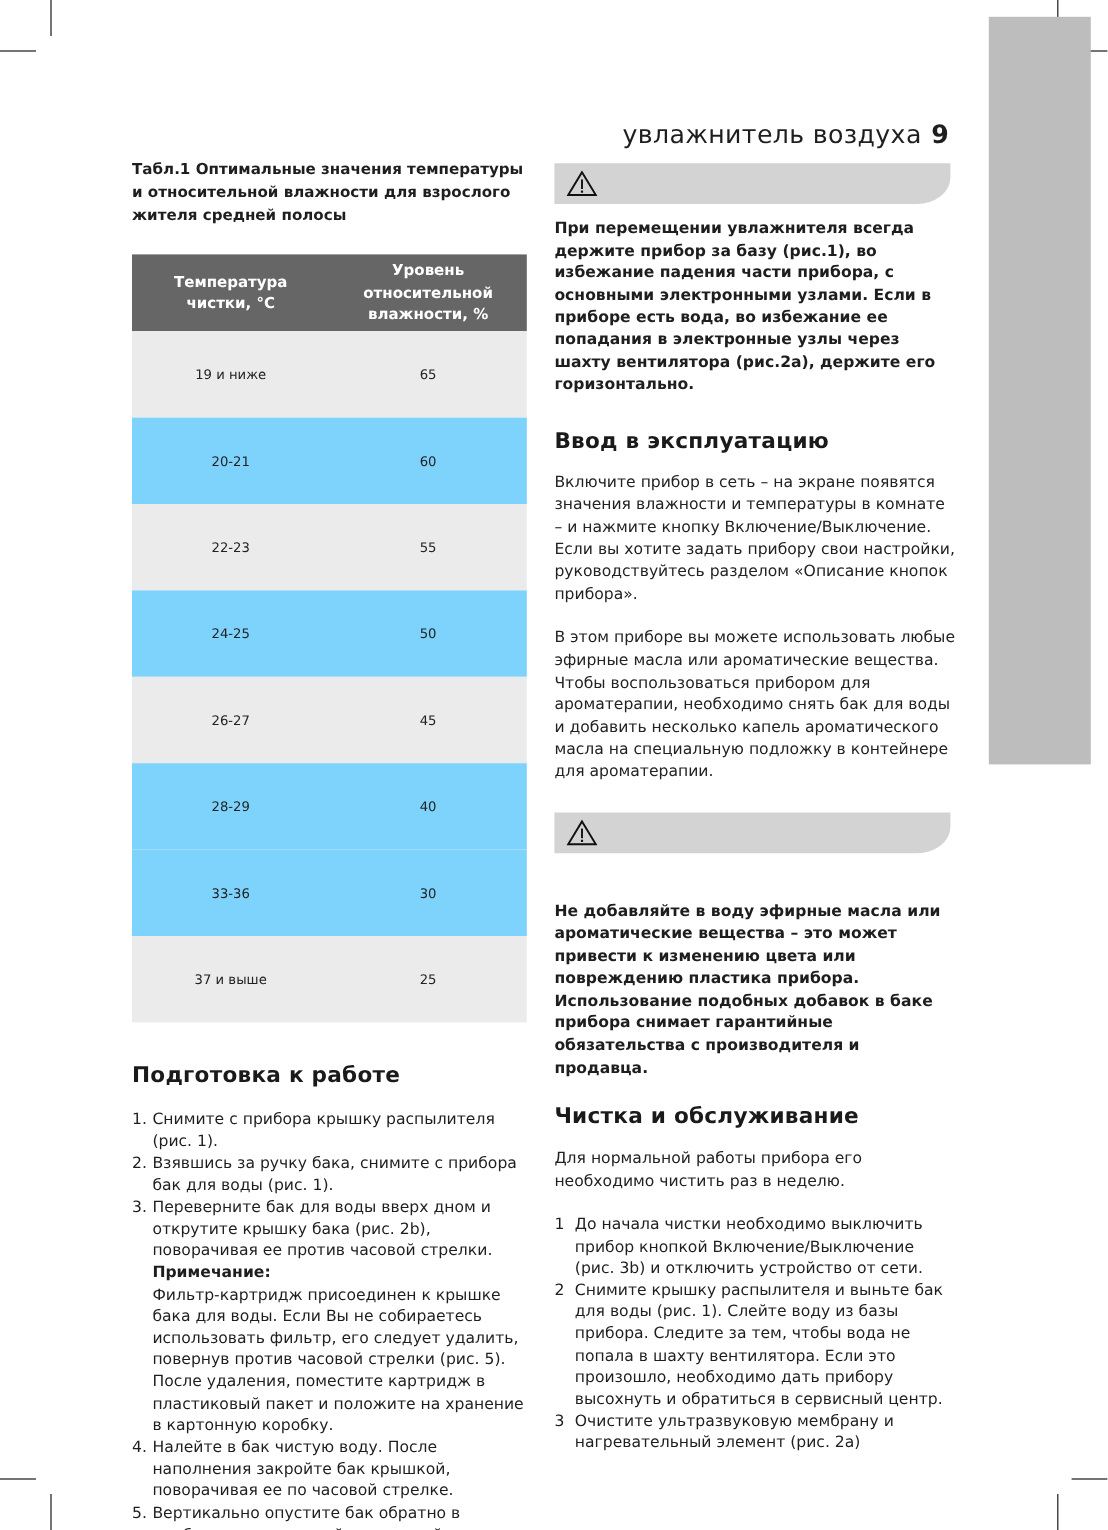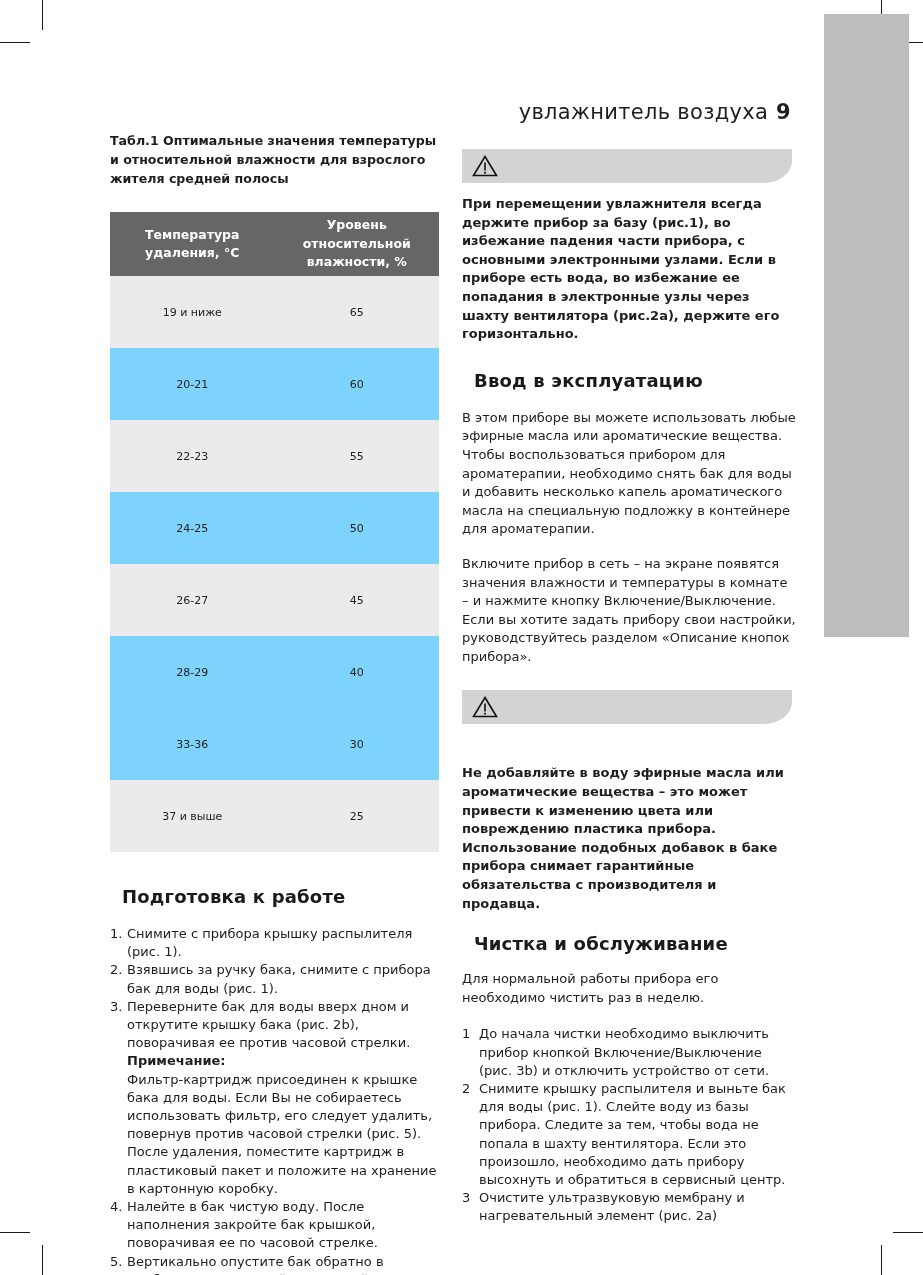--- a/index.html
+++ b/index.html
@@ -4,30 +4,30 @@
 <style>
   html, body { margin:0; padding:0; background:#ffffff; }
   body { width:923px; height:1275px; position:relative; overflow:hidden;
          font-family:"DejaVu Sans", sans-serif; color:#1e1e1e; }
   .crop { position:absolute; background:#1a1a1a; }
   .side-tab { position:absolute; left:824px; top:14px; width:85px; height:623px; background:#bdbdbd; }
   .running-head { position:absolute; right:132px; top:100px; font-size:21px; letter-spacing:0.3px; color:#1e1e1e; }
   .running-head .pg { font-weight:bold; margin-left:8px; }
 
   .col-left { position:absolute; left:110px; top:131px; width:330px; }
-  .col-right { position:absolute; left:462px; top:149px; width:335px; }
+  .col-right { position:absolute; left:462px; top:136px; width:335px; }
 
   .tbl-caption { font-size:12.6px; font-weight:bold; line-height:19px; margin:0 0 24px 0; }
   table.data { width:329px; border-collapse:collapse; font-size:11px; }
   table.data th { background:#666666; color:#ffffff; font-weight:bold; font-size:12.5px; line-height:18.5px; padding:4px 6px; height:56px; text-align:center; }
   table.data td { text-align:center; color:#222; height:40px; padding:16px; }
   table.data tr.odd td { background:#ebebeb; }
   table.data tr.even td { background:#7dd3fc; }
 
-  h2.section { font-size:18px; font-weight:bold; margin:12px; letter-spacing:0.2px; color:#1a1a1a; }
+  h2.section { font-size:18px; font-weight:bold; margin:0; letter-spacing:0.2px; color:#1a1a1a; }
   ol.steps { list-style:none; margin:0; padding:0; font-size:13px; line-height:18.2px; }
   ol.steps li { position:relative; padding-left:17px; }
   ol.steps li .num { position:absolute; left:0; top:0; }
   .note-label { font-weight:bold; display:block; }
 
   .warn-bar { width:330px; height:34px; background:#d3d3d3; border-bottom-right-radius:28px 22px; position:relative; }
   .warn-bar svg { position:absolute; left:10px; top:6px; }
   .warn-text { font-size:13px; font-weight:bold; line-height:18.6px; margin:10px 0 0 0; }
   p.body { font-size:13px; line-height:18.6px; margin:0; color:#222; }
 </style>
@@ -47,21 +47,21 @@
 
 <div class="running-head">
   <span>увлажнитель воздуха</span><span class="pg">9</span>
 </div>
 
 <div class="col-left">
   <p class="tbl-caption">Табл.1 Оптимальные значения температуры и относительной влажности для взрослого жителя средней полосы</p>
   <table class="data">
     <thead>
       <tr>
-        <th style="width:50%">Температура удаления, °C</th>
+        <th style="width:50%">Температура чистки, °C</th>
         <th>Уровень относительной влажности, %</th>
       </tr>
     </thead>
     <tbody>
       <tr class="odd">
           <td>19 и ниже</td>
           <td>65</td>
         </tr>
       <tr class="even">
           <td>20-21</td>
@@ -111,22 +111,22 @@
   <div class="warn-bar">
     <svg width="26" height="22" viewBox="0 0 26 22">
       <path d="M13 1.5 L24.5 20.5 L1.5 20.5 Z" fill="none" stroke="#111" stroke-width="1.6" stroke-linejoin="miter"></path>
       <rect x="12.2" y="7.5" width="1.6" height="8" fill="#111"></rect>
       <rect x="12.1" y="16.8" width="1.8" height="1.8" fill="#111"></rect>
     </svg>
   </div>
   <p class="warn-text" style="margin-top:12px;">При перемещении увлажнителя всегда держите прибор за базу (рис.1), во избежание падения части прибора, с основными электронными узлами. Если в приборе есть вода, во избежание ее попадания в электронные узлы через шахту вентилятора (рис.2а), держите его горизонтально.</p>
 
   <h2 class="section" style="margin-top:26px;">Ввод в эксплуатацию</h2>
+  <p class="body" style="margin-top:16px;">Включите прибор в сеть – на экране появятся значения влажности и температуры в комнате – и нажмите кнопку Включение/Выключение. Если вы хотите задать прибору свои настройки, руководствуйтесь разделом «Описание кнопок прибора».</p>
   <p class="body" style="margin-top:18px;">В этом приборе вы можете использовать любые эфирные масла или ароматические вещества. Чтобы воспользоваться прибором для ароматерапии, необходимо снять бак для воды и добавить несколько капель ароматического масла на специальную подложку в контейнере для ароматерапии.</p>
-  <p class="body" style="margin-top:16px;">Включите прибор в сеть – на экране появятся значения влажности и температуры в комнате – и нажмите кнопку Включение/Выключение. Если вы хотите задать прибору свои настройки, руководствуйтесь разделом «Описание кнопок прибора».</p>
 
   <div class="warn-bar" style="margin-top:24px;">
     <svg width="26" height="22" viewBox="0 0 26 22">
       <path d="M13 1.5 L24.5 20.5 L1.5 20.5 Z" fill="none" stroke="#111" stroke-width="1.6" stroke-linejoin="miter"></path>
       <rect x="12.2" y="7.5" width="1.6" height="8" fill="#111"></rect>
       <rect x="12.1" y="16.8" width="1.8" height="1.8" fill="#111"></rect>
     </svg>
   </div>
   <p class="warn-text" style="margin-top:40px;">Не добавляйте в воду эфирные масла или ароматические вещества – это может привести к изменению цвета или повреждению пластика прибора. Использование подобных добавок в баке прибора снимает гарантийные обязательства с производителя и продавца.</p>
 

